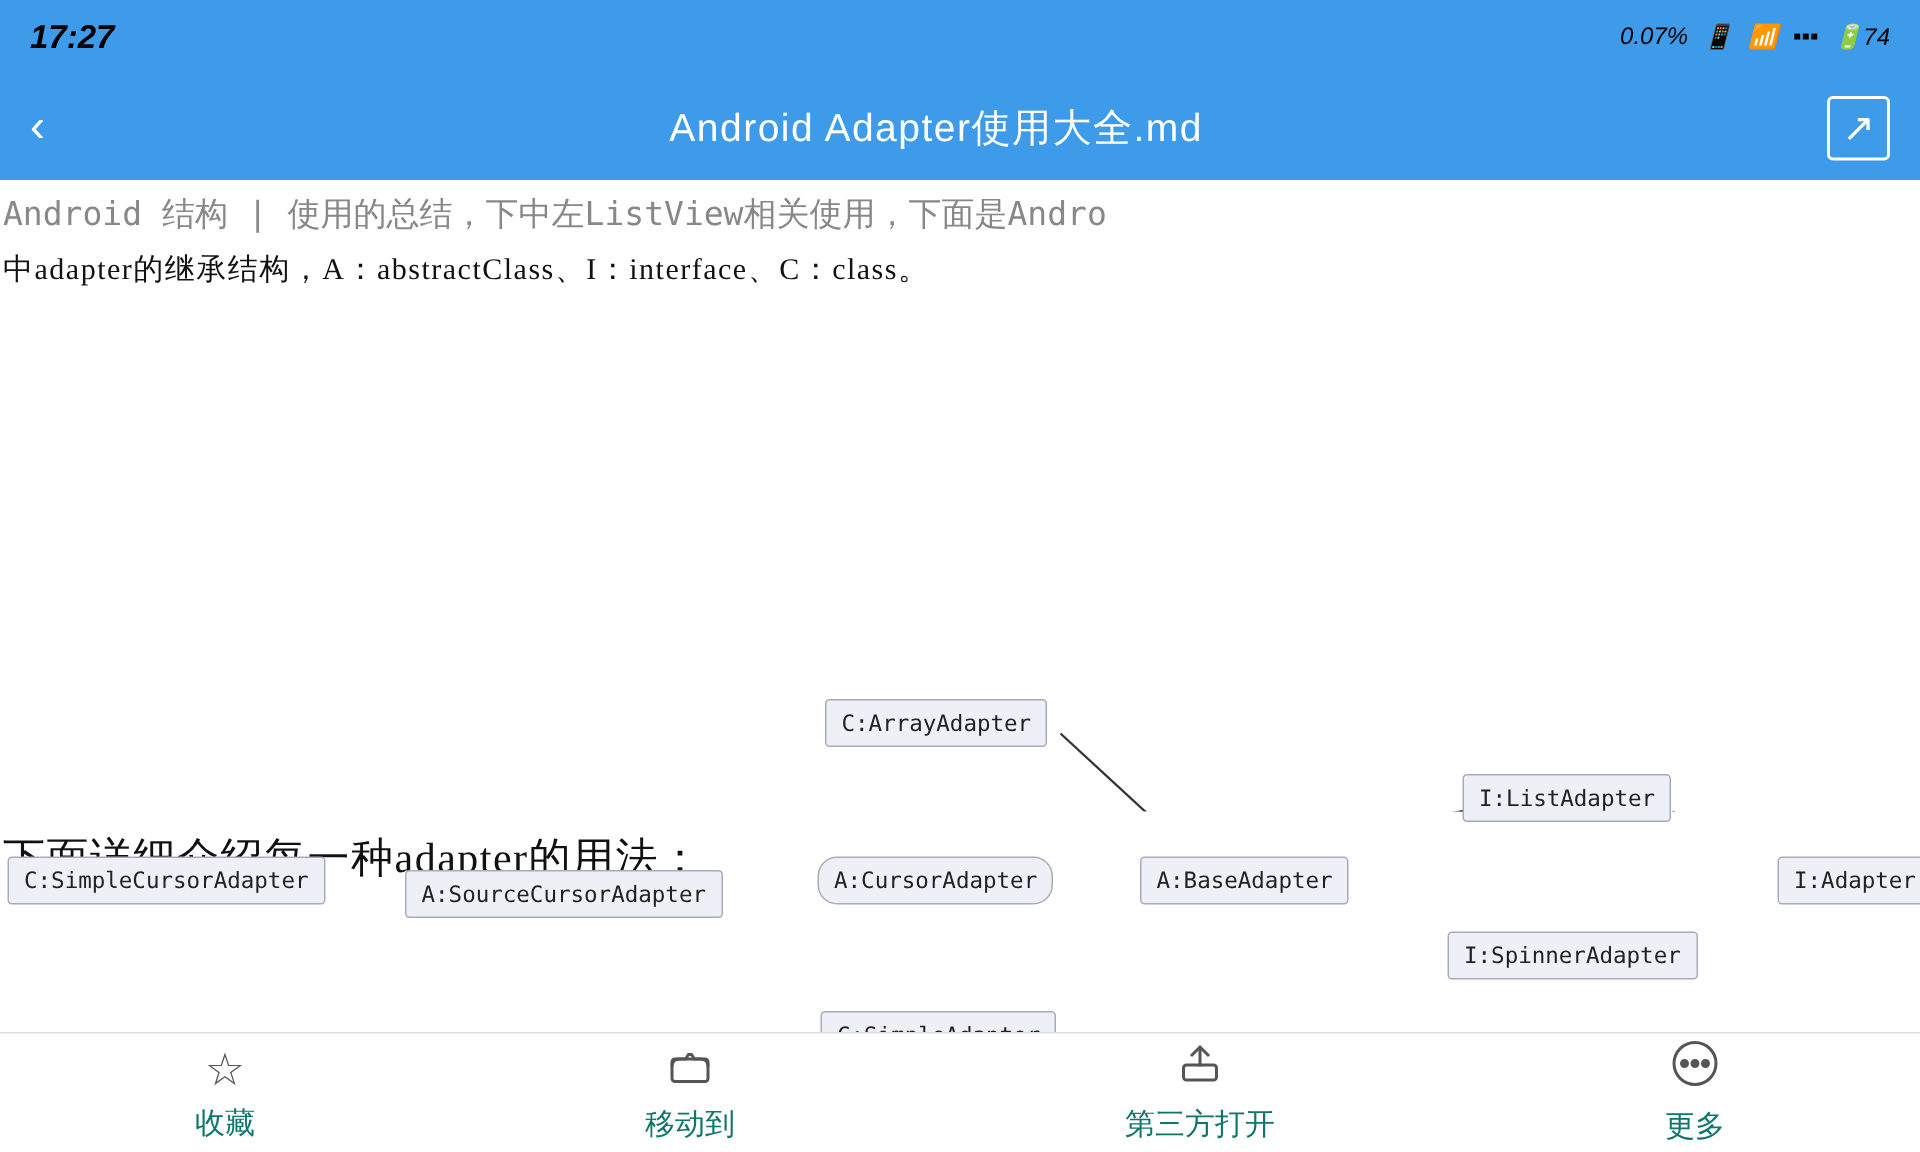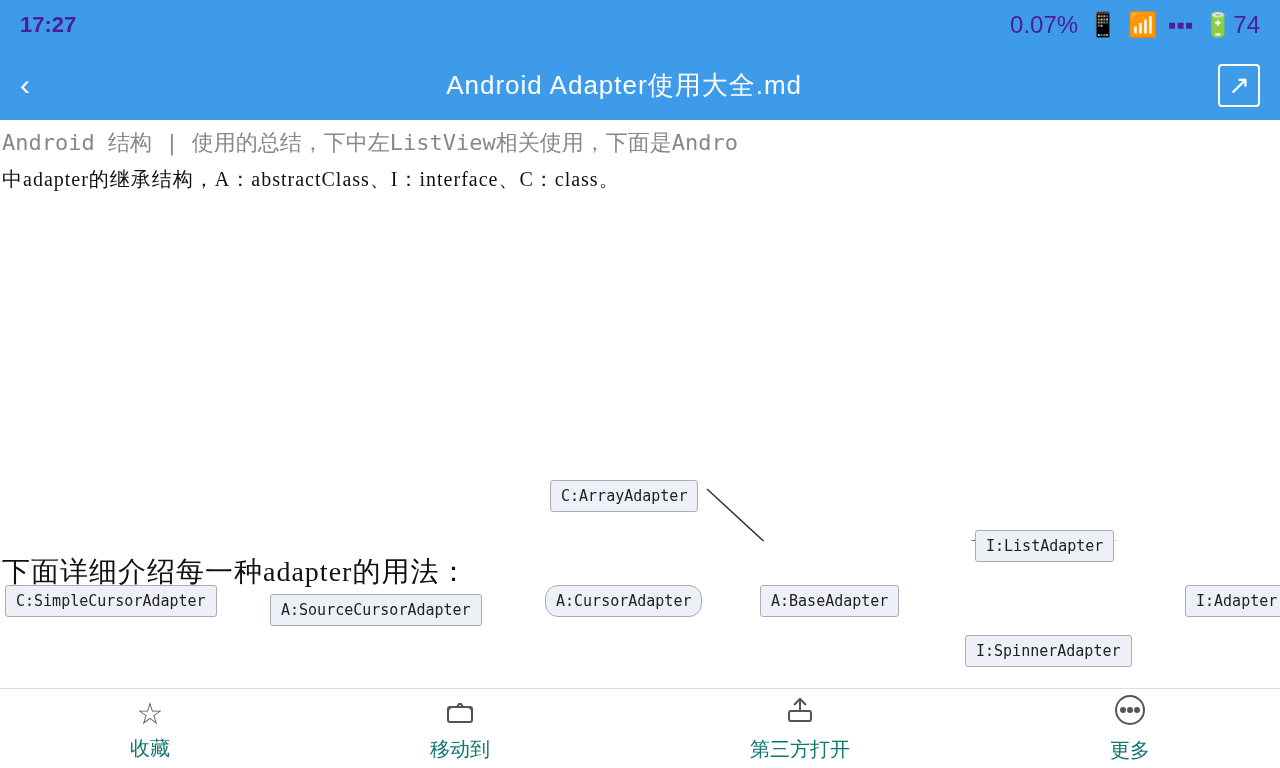--- a/index.html
+++ b/index.html
@@ -7,29 +7,30 @@
 
     
     #status-bar {
       width: 100%;
       height: 50px;
       background: #3d9be9;
       display: flex;
       align-items: center;
       justify-content: space-between;
       padding: 0 20px;
-      color: #4c1d95;
+      color: #000000;
       font-size: 22px;
       font-weight: bold;
+      font-style: italic;
     }
     #status-right {
       display: flex;
       align-items: center;
       gap: 10px;
-      font-size: 24px;
+      font-size: 16px;
       font-weight: normal;
     }
 
     
     #title-bar {
       width: 100%;
       height: 70px;
       background: #3d9be9;
       display: flex;
       align-items: center;
@@ -94,21 +95,20 @@
       border: 1.5px solid #aab;
       border-radius: 3px;
       display: flex;
       align-items: center;
       justify-content: center;
       font-family: monospace;
       font-size: 15px;
       color: #222;
       white-space: nowrap;
       padding: 6px 10px;
-      margin-top: 14px;
     }
 
     #text-line3 {
       font-size: 28px;
       color: #111;
       padding: 12px 12px 8px 2px;
       font-family: serif;
       letter-spacing: 1px;
     }
 

